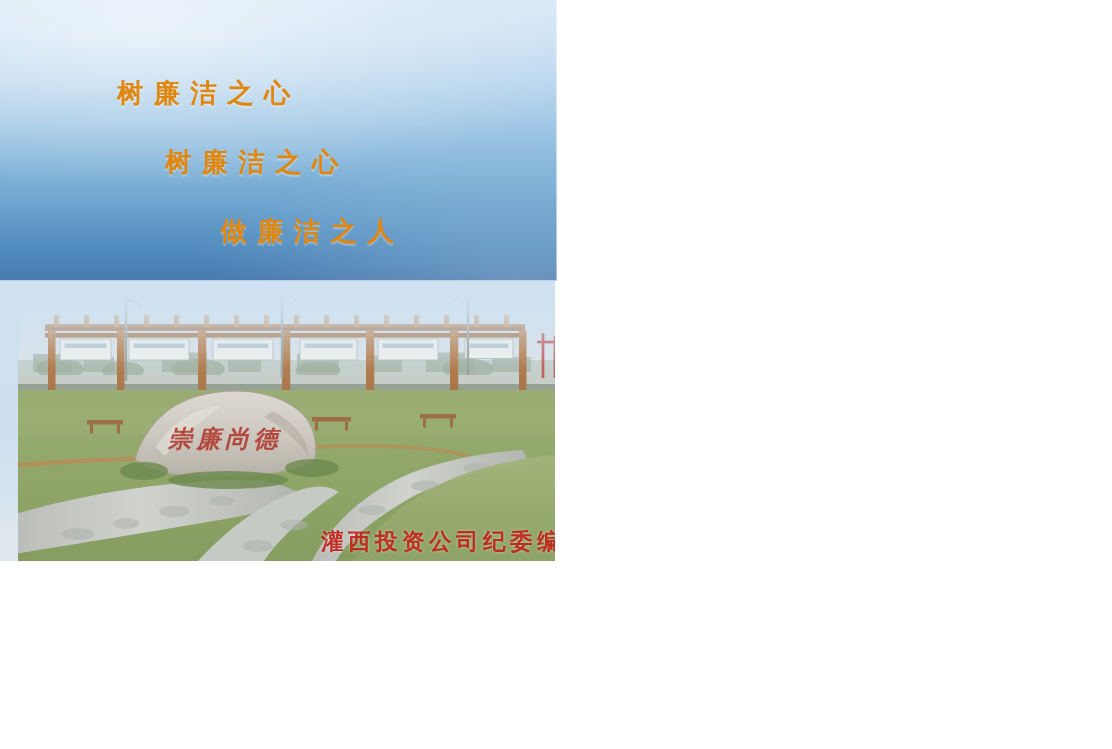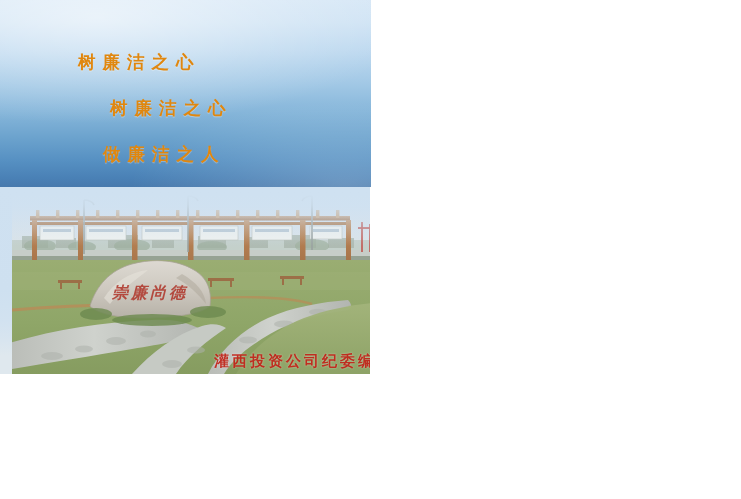--- a/index.html
+++ b/index.html
@@ -37,21 +37,21 @@
   }
   .slogan-line {
     color:#e0870f;
     font-size:17.5px; font-weight:bold;
     letter-spacing:7px;
     text-shadow:0 1px 1px rgba(255,255,255,.35);
     white-space:nowrap;
   }
   .sl-1 { padding-left:78px; }
   .sl-2 { padding-left:110px; }
-  .sl-3 { padding-left:103px; }
+  .sl-3 { padding-left:103px;margin-left:44px; }
 
   
   .lotus-wrap { position:absolute; left:108px; top:188px; width:200px; height:185px; }
   .lotus-wrap svg { display:block; width:100%; height:100%; }
 
   
   .right-panel {
     position:relative; width:370px; height:499px; overflow:hidden;
     background:linear-gradient(180deg,#cfe1f1 0%,#cee0f0 55%,#d2e2f0 72%,#d8e5ef 82%,#dfe8ee 90%);
   }

